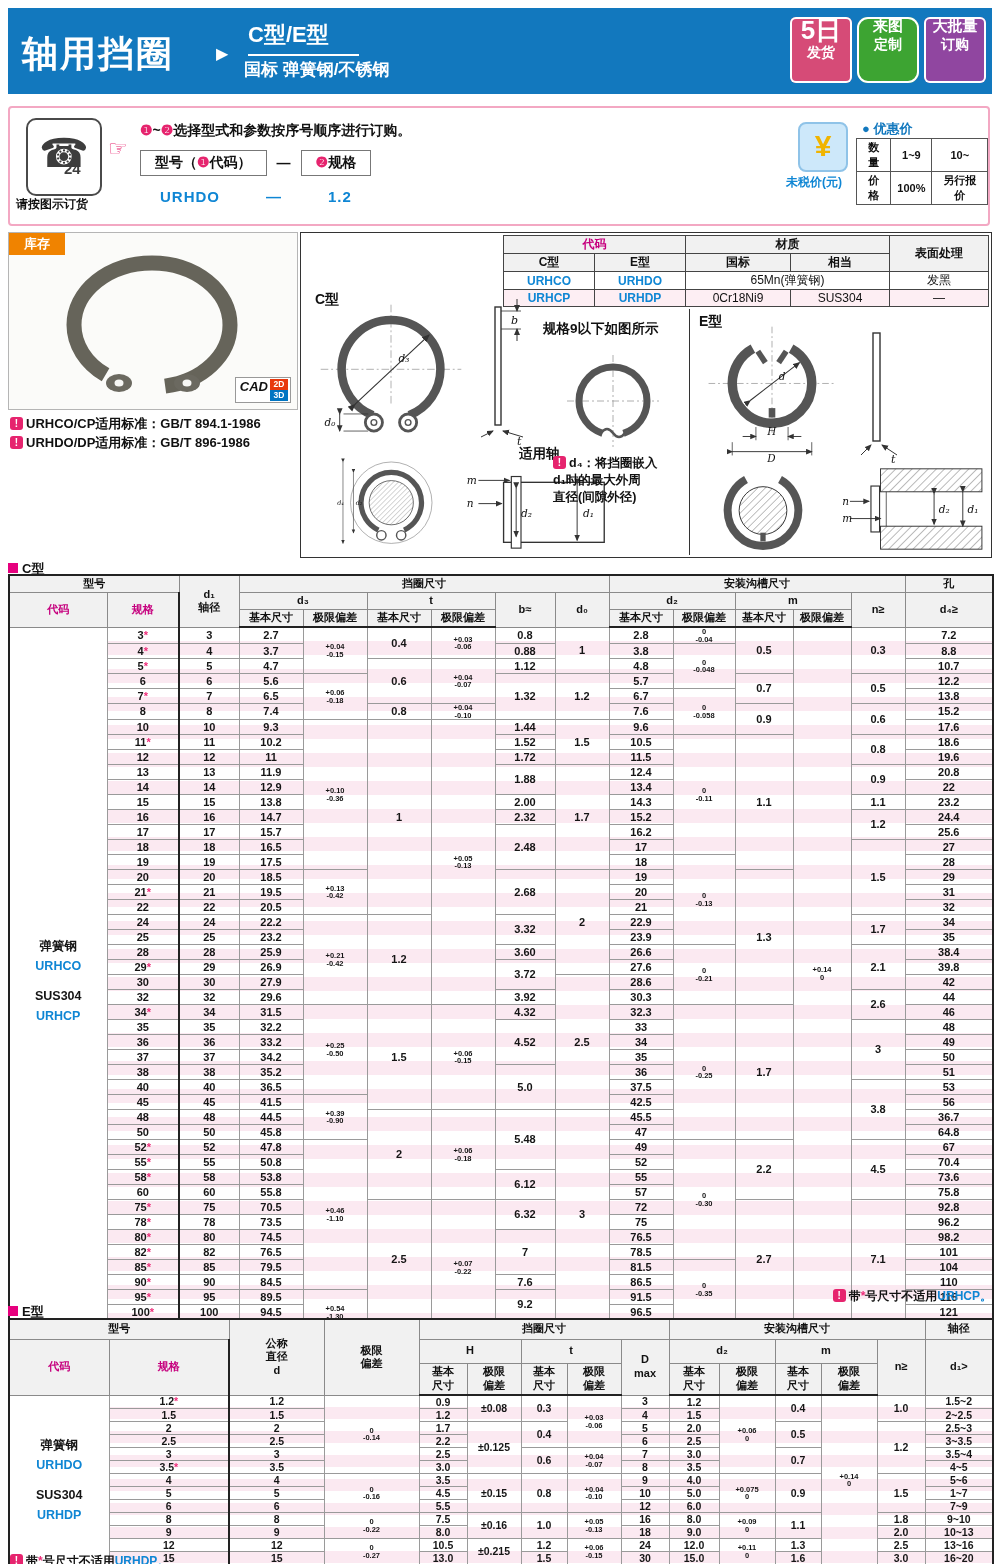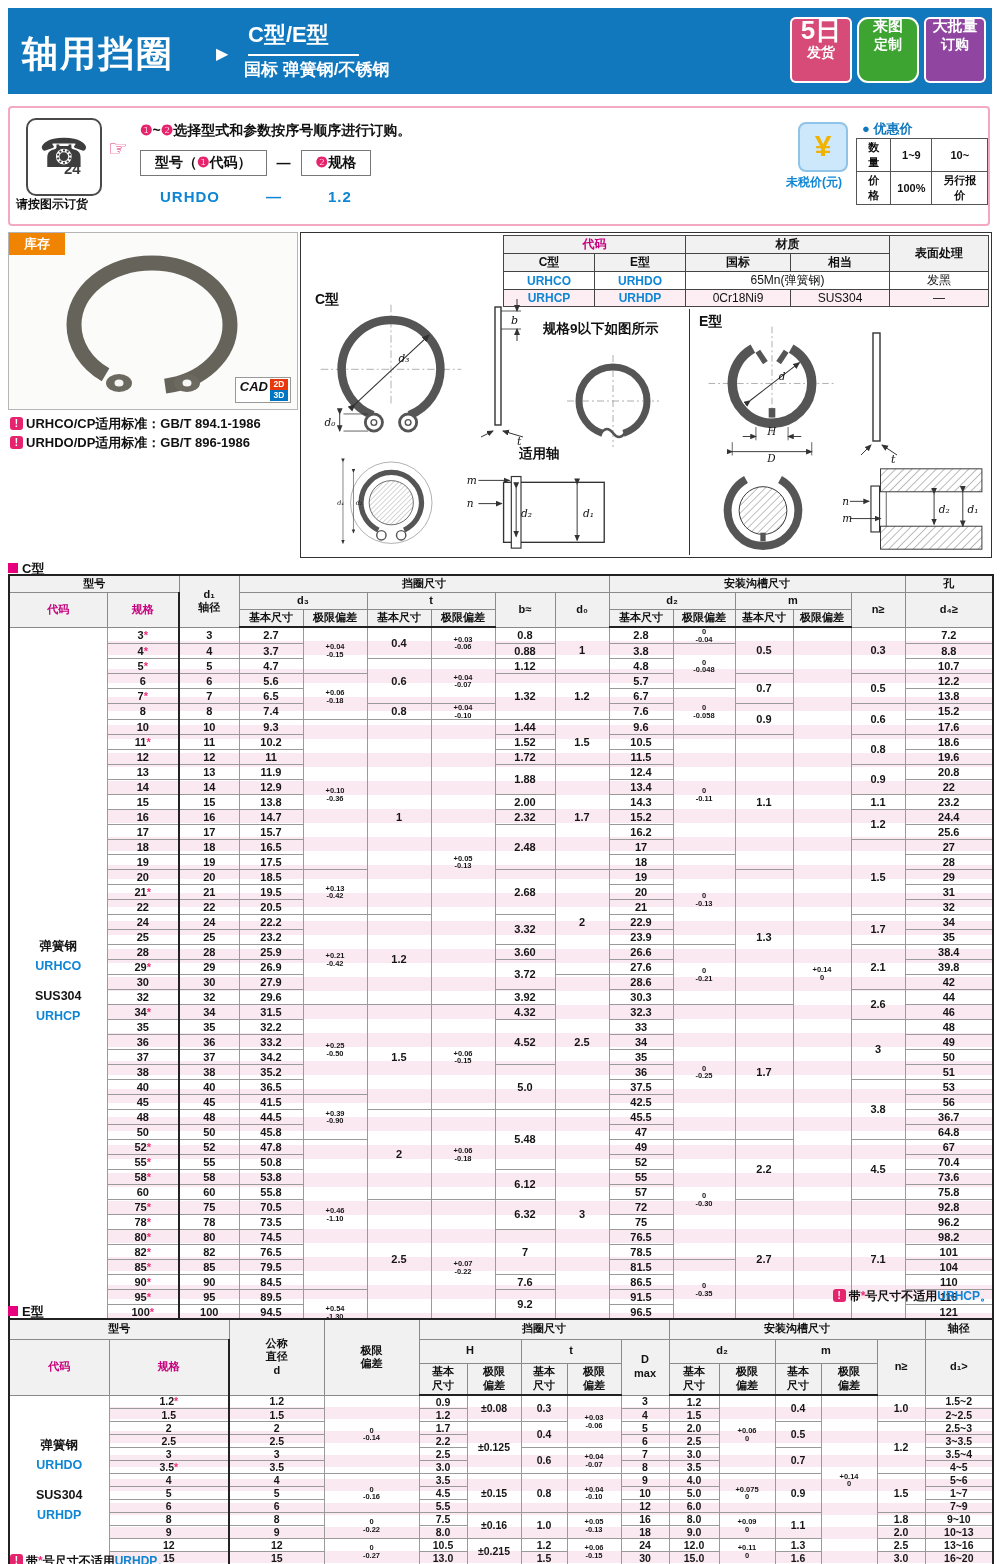--- a/index.html
+++ b/index.html
@@ -278,20 +278,23 @@
     <line x1="18" y1="20" x2="50" y2="20" stroke="#333" stroke-width="1" marker-end="url(#ah)"></line>
     <text class="dim" x="6" y="24">m</text>
     <line x1="18" y1="44" x2="42" y2="44" stroke="#333" stroke-width="1" marker-end="url(#ah)"></line>
     <text class="dim" x="6" y="48">n</text>
     <line x1="57" y1="28" x2="57" y2="78" stroke="#333" stroke-width="1" marker-start="url(#ah)" marker-end="url(#ah)"></line>
     <text class="dim" x="62" y="58">d₂</text>
     <line x1="120" y1="24" x2="120" y2="82" stroke="#333" stroke-width="1" marker-start="url(#ah)" marker-end="url(#ah)"></line>
     <text class="dim" x="126" y="58">d₁</text>
   </svg>
 
+  <div id="d4-note"><span class="info"></span><span>d₄：将挡圈嵌入
+d₁时的最大外周
+直径(间隙外径)</span></div>
 
   <div id="divider"></div>
 
   <div class="draw-label" style="left:398px;top:80px">E型</div>
 
   <svg class="abs" style="left:396px;top:88px" width="150" height="142" viewBox="0 0 150 150">
     <line x1="8" y1="66" x2="142" y2="66" stroke="#999" stroke-width="0.8" stroke-dasharray="7 3 2 3"></line>
     <line x1="75" y1="6" x2="75" y2="120" stroke="#999" stroke-width="0.8" stroke-dasharray="7 3 2 3"></line>
     <circle cx="75" cy="66" r="42" fill="none" stroke="#555" stroke-width="10" pathLength="100" stroke-dasharray="84 16" stroke-dashoffset="17"></circle>
     <line x1="60" y1="32" x2="68" y2="44" stroke="#555" stroke-width="6"></line>

